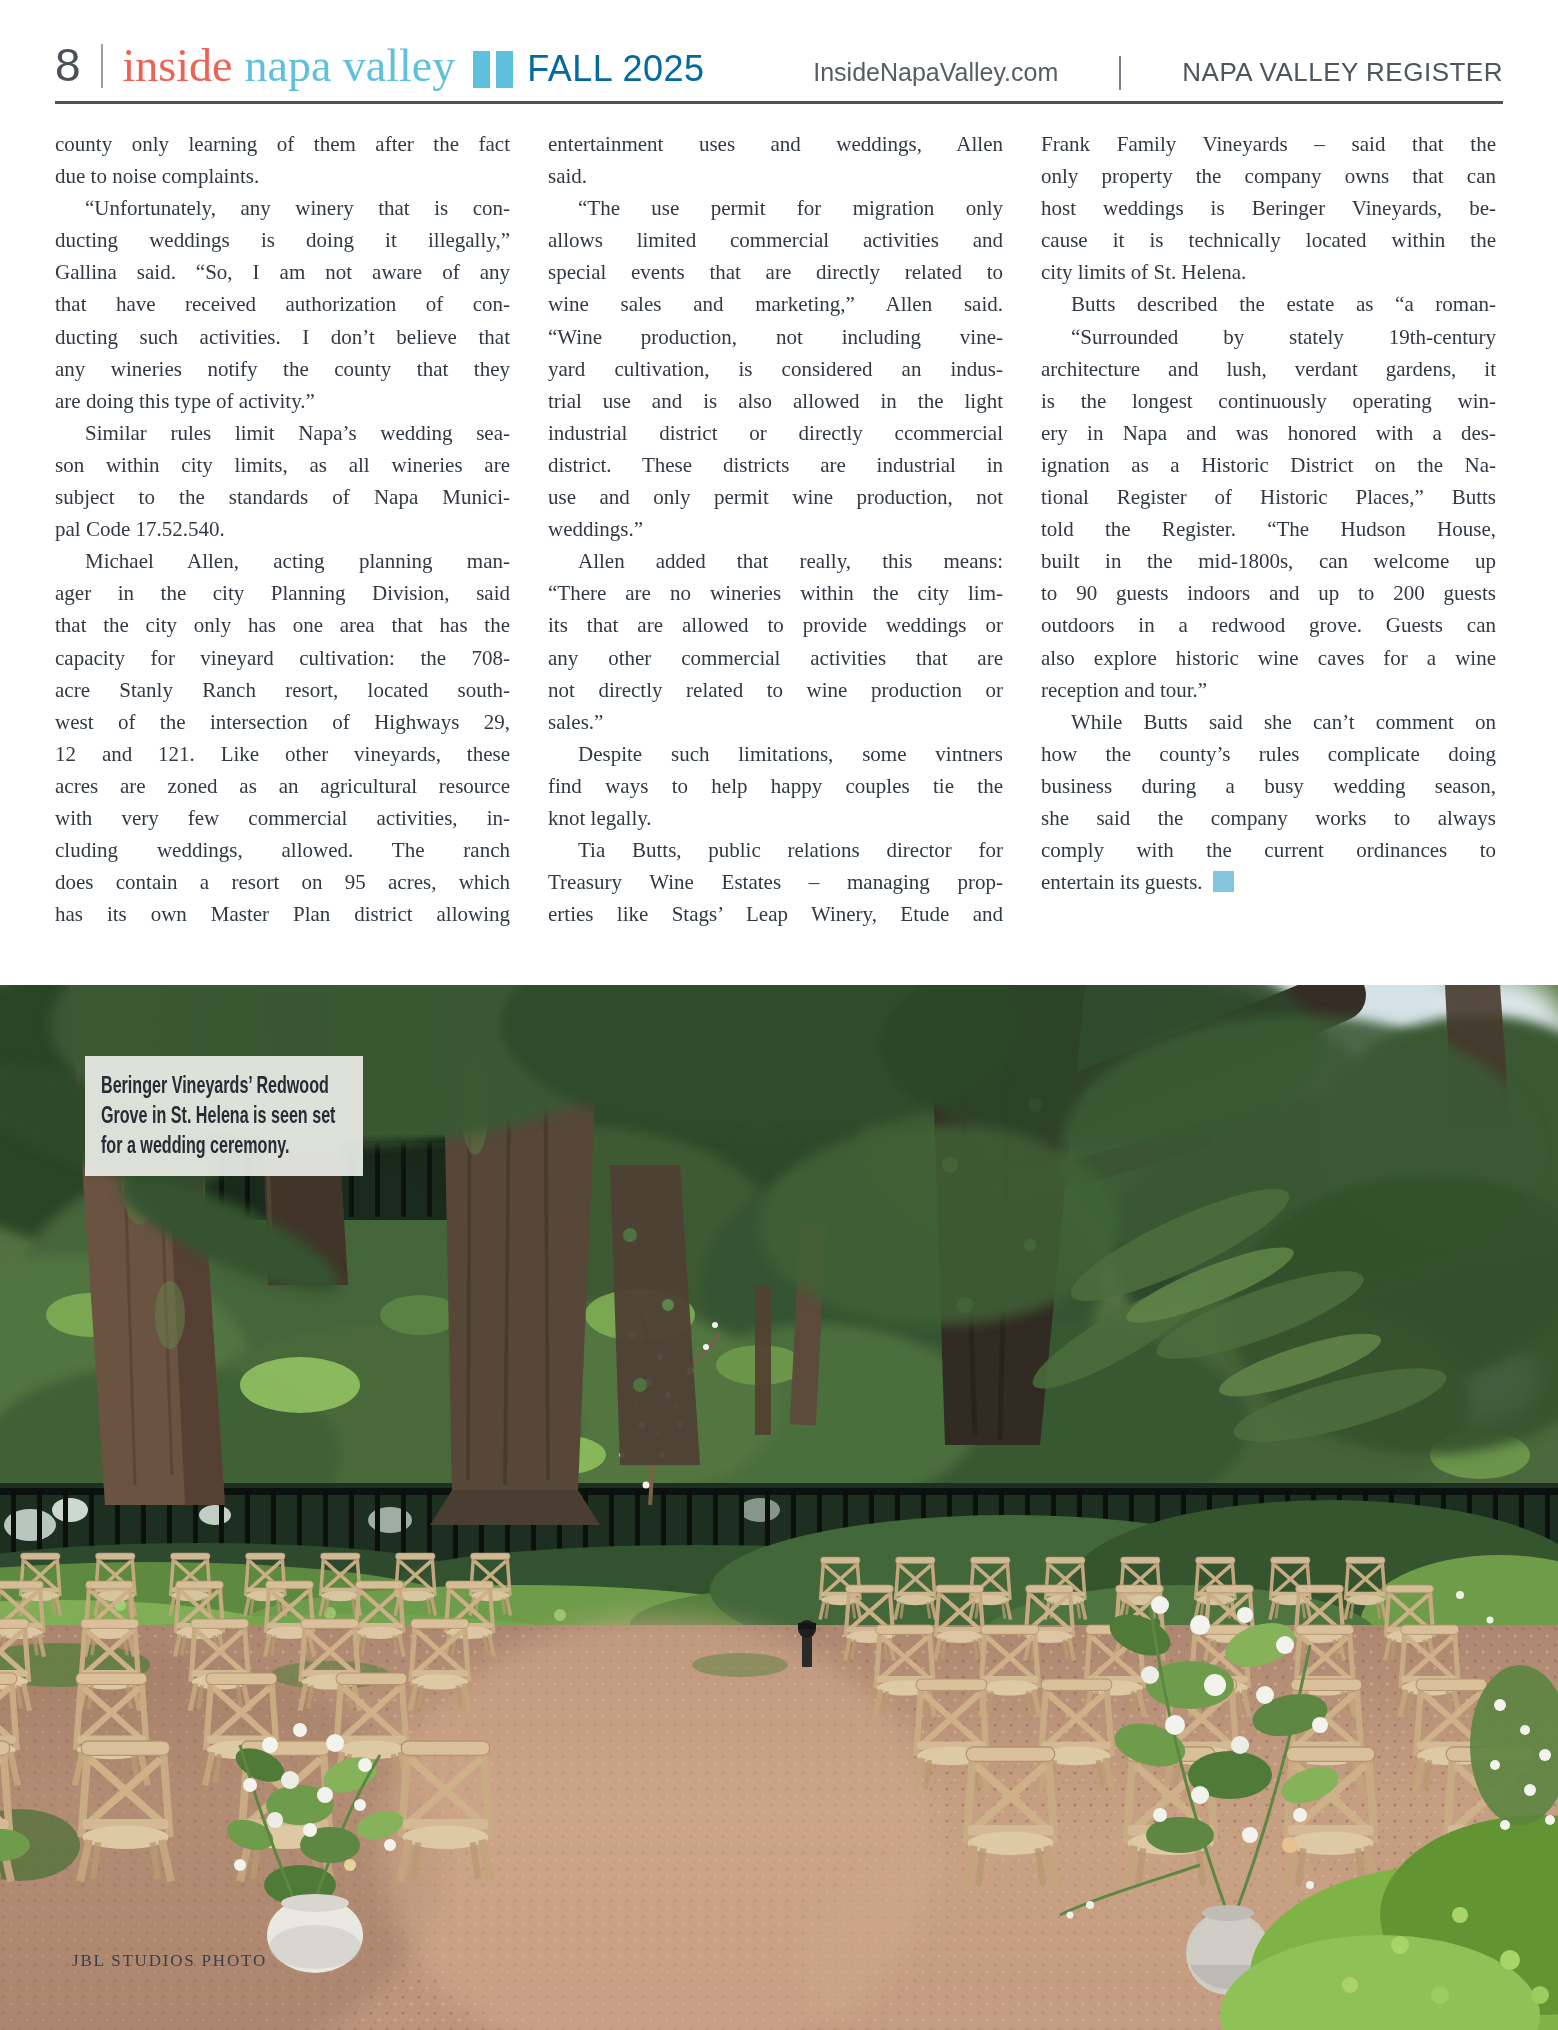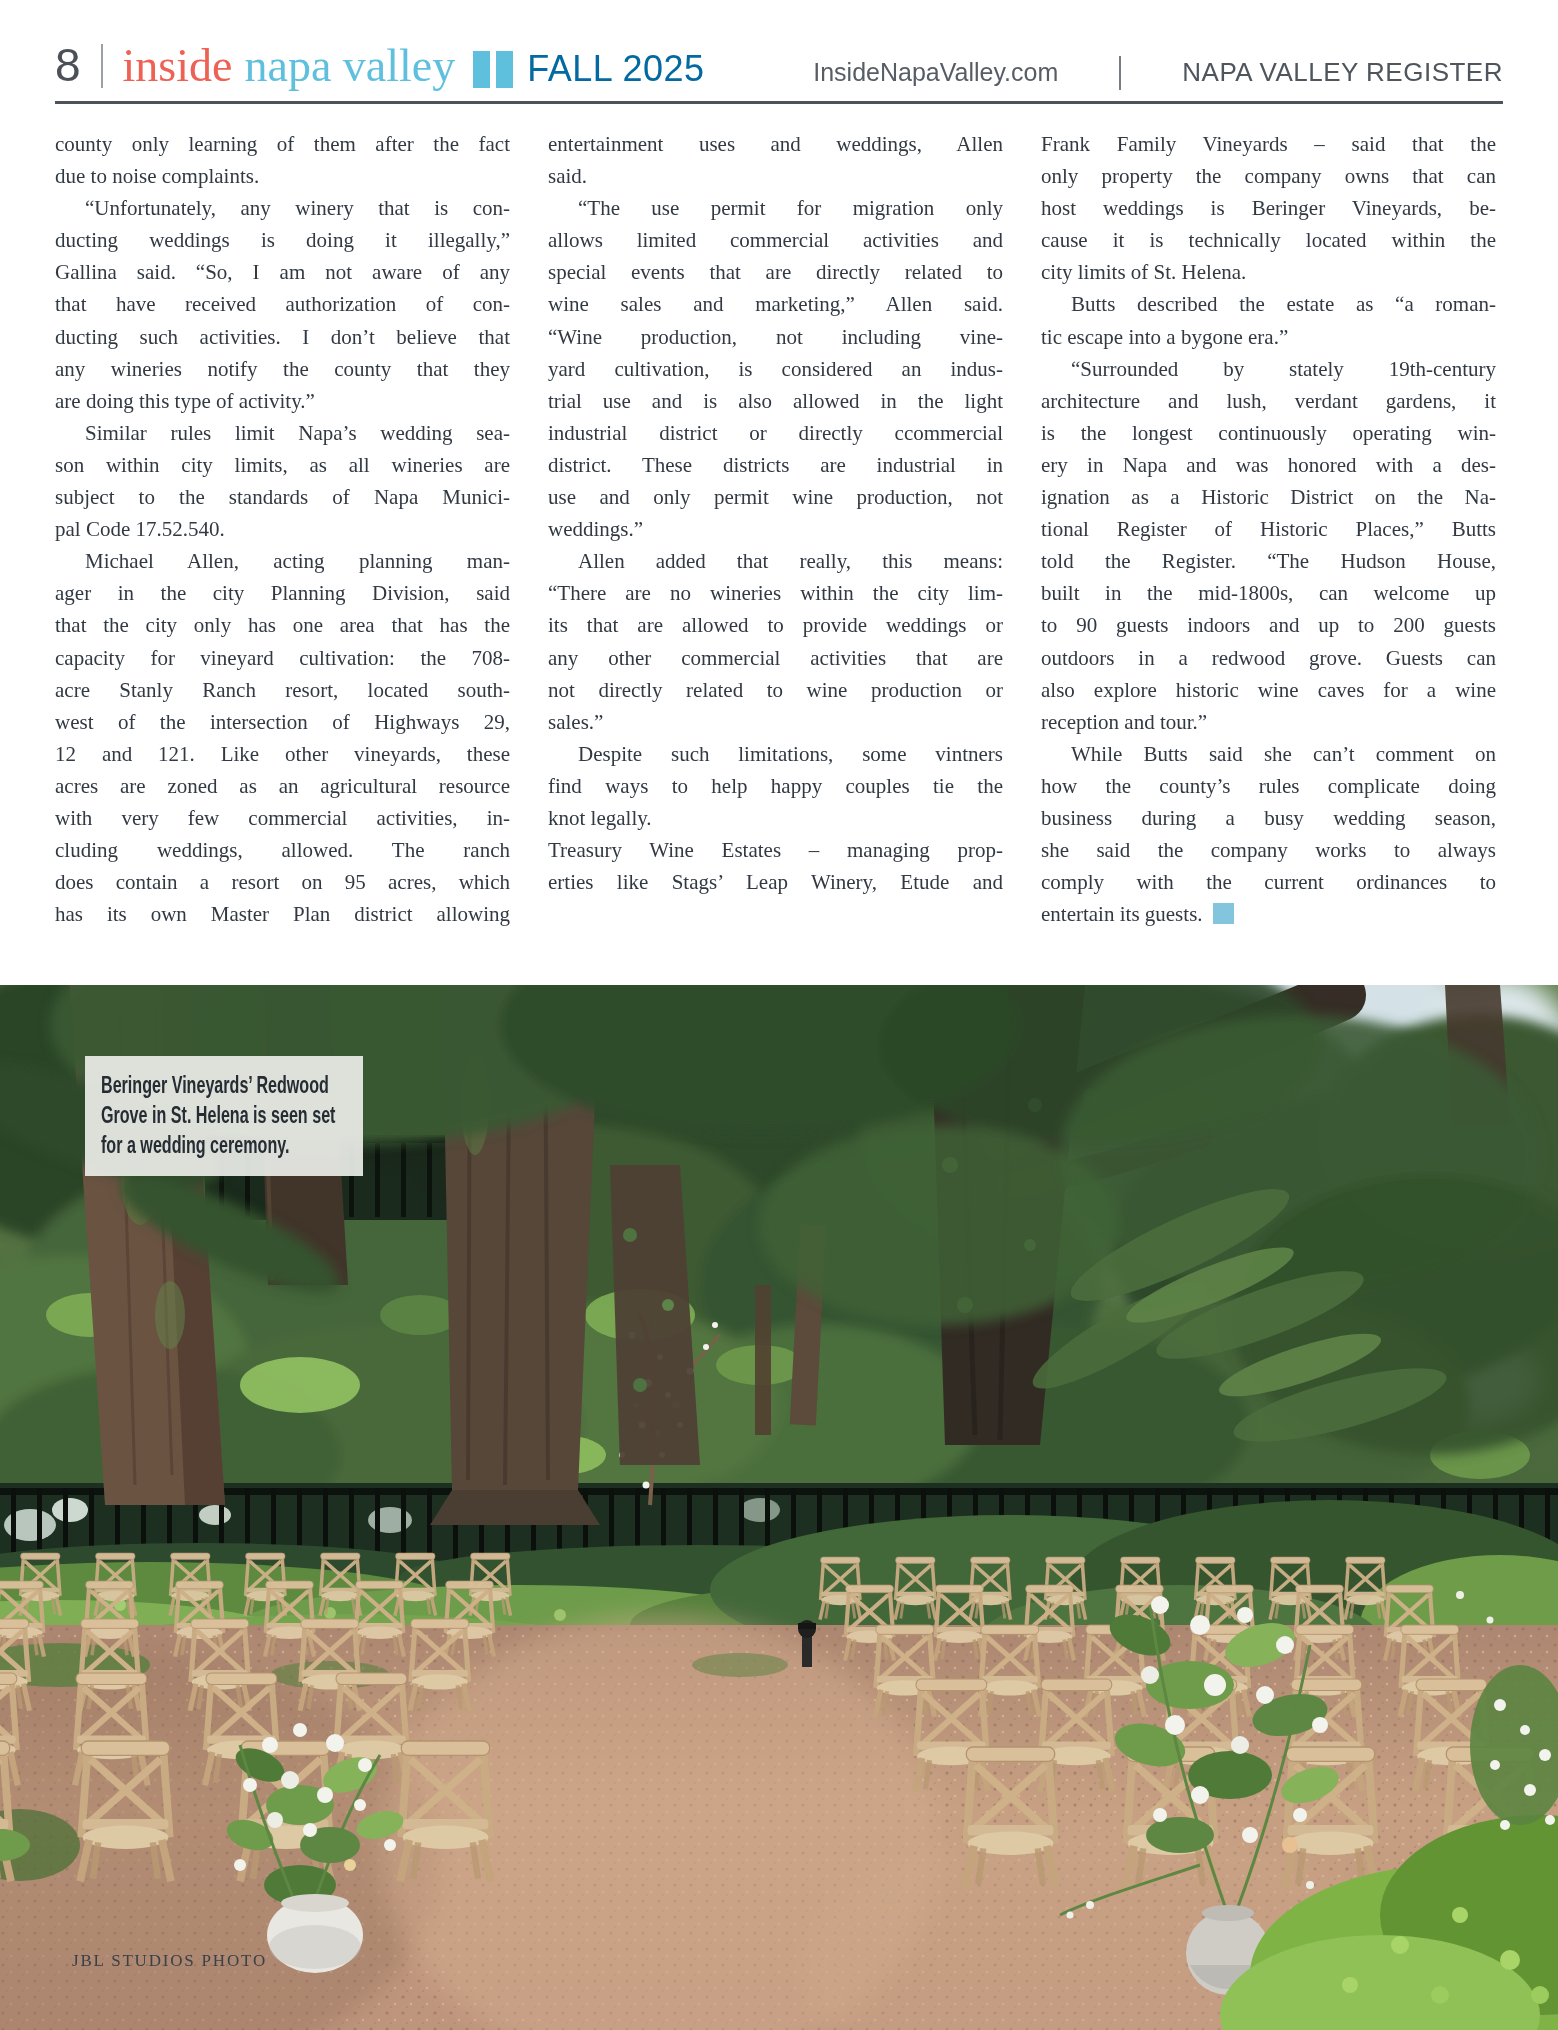--- a/index.html
+++ b/index.html
@@ -113,31 +113,31 @@
         <div class="line last">weddings.”</div>
         <div class="line indent">Allen added that really, this means:</div>
         <div class="line">“There are no wineries within the city lim-</div>
         <div class="line">its that are allowed to provide weddings or</div>
         <div class="line">any other commercial activities that are</div>
         <div class="line">not directly related to wine production or</div>
         <div class="line last">sales.”</div>
         <div class="line indent">Despite such limitations, some vintners</div>
         <div class="line">find ways to help happy couples tie the</div>
         <div class="line last">knot legally.</div>
+        <div class="line indent">Tia Butts, public relations director for</div>
         <div class="line">Treasury Wine Estates – managing prop-</div>
         <div class="line">erties like Stags’ Leap Winery, Etude and</div>
       </div>
     <div class="col">
         <div class="line">Frank Family Vineyards – said that the</div>
         <div class="line">only property the company owns that can</div>
         <div class="line">host weddings is Beringer Vineyards, be-</div>
         <div class="line">cause it is technically located within the</div>
         <div class="line last">city limits of St. Helena.</div>
         <div class="line indent">Butts described the estate as “a roman-</div>
-        <div class="line last">tic escape into a bygone era.”</div>
         <div class="line indent">“Surrounded by stately 19th-century</div>
         <div class="line">architecture and lush, verdant gardens, it</div>
         <div class="line">is the longest continuously operating win-</div>
         <div class="line">ery in Napa and was honored with a des-</div>
         <div class="line">ignation as a Historic District on the Na-</div>
         <div class="line">tional Register of Historic Places,” Butts</div>
         <div class="line">told the Register. “The Hudson House,</div>
         <div class="line">built in the mid-1800s, can welcome up</div>
         <div class="line">to 90 guests indoors and up to 200 guests</div>
         <div class="line">outdoors in a redwood grove. Guests can</div>

